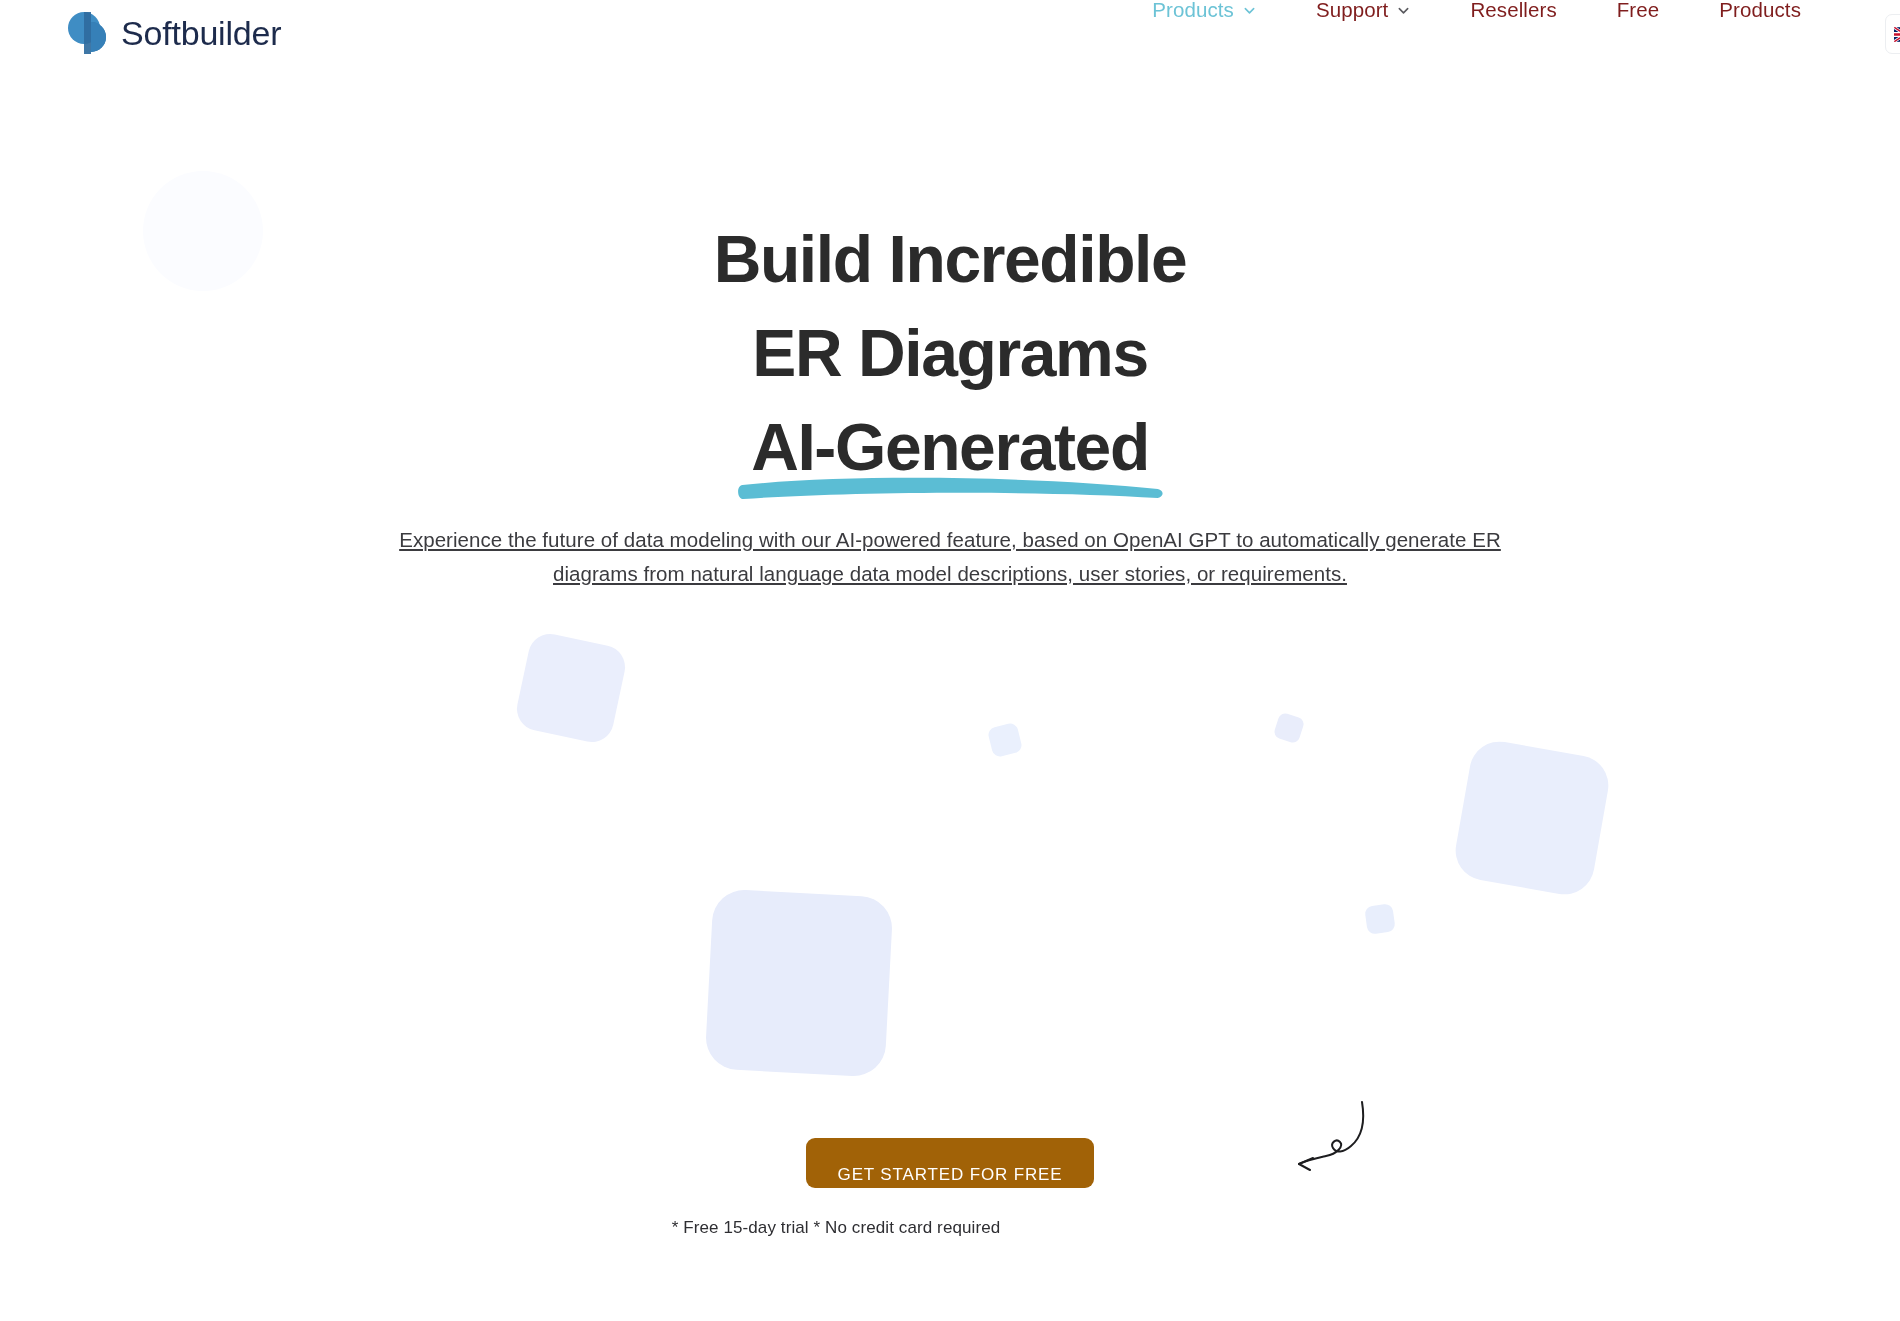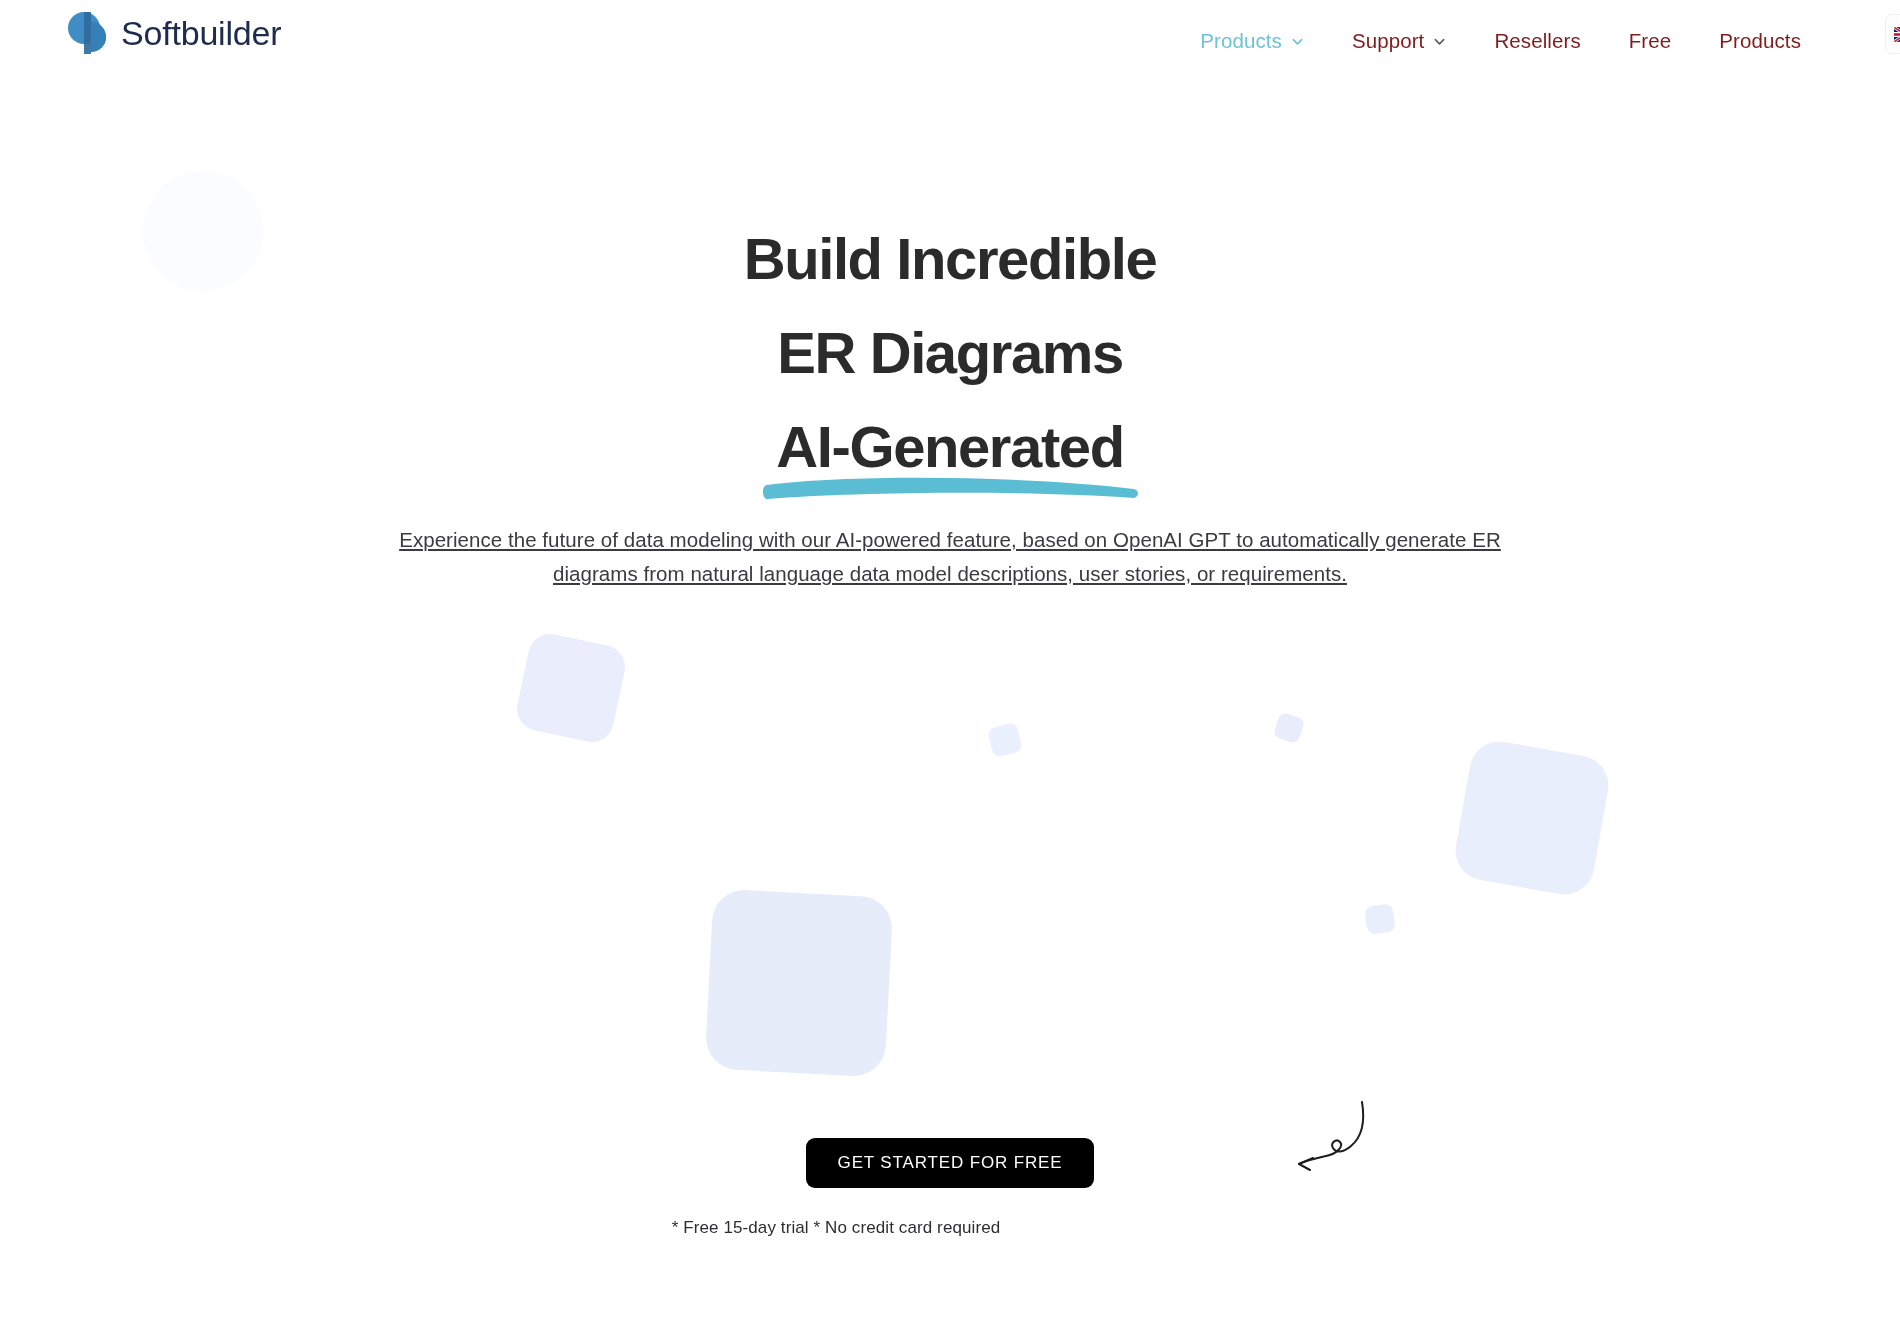--- a/index.html
+++ b/index.html
@@ -58,22 +58,22 @@
     line-height: 1;
     font-family: "Liberation Sans", sans-serif;
   }
 
   .nav {
     position: absolute;
     right: 118px;
     top: 0;
     height: 82px;
     display: flex;
-    align-items: center;
-    gap: 0;
+    align-items: flex-start;
+    gap: 12px;
   }
   .nav-item {
     display: flex;
     align-items: center;
     gap: 9px;
     padding: 0 24px;
     font-size: 20.5px;
     color: #7f1d1d;
     cursor: pointer;
     white-space: nowrap;
@@ -137,21 +137,21 @@
     left: 0; top: 0;
     width: 1900px;
     z-index: 20;
     text-align: center;
   }
 
   .hero-title {
     position: absolute;
     left: 0; top: 212px;
     width: 1900px;
-    font-size: 58px;
+    font-size: 66px;
     line-height: 94px;
     font-weight: 700;
     color: #2b2b2b;
     letter-spacing: -1.4px;
     font-family: "Liberation Sans", sans-serif;
   }
   .hl-line { display: block; }
   .hl-underlined {
     position: relative;
     display: inline-block;
@@ -182,25 +182,25 @@
   }
 
   .cta-wrap {
     position: absolute;
     left: 0; top: 1138px;
     width: 1900px;
     text-align: center;
   }
   .cta-button {
     display: inline-block;
-    background: #000000;
+    background: #a16207;
     color: #ffffff;
     border: none;
     border-radius: 9px;
-    padding: 0 32px;
+    padding: 12px 32px;
     height: 50px;
     line-height: 50px;
     font-size: 17px;
     letter-spacing: 0.85px;
     font-family: "Liberation Sans", sans-serif;
     cursor: pointer;
   }
   .cta-note {
     position: absolute;
     left: 0; top: 1218px;

